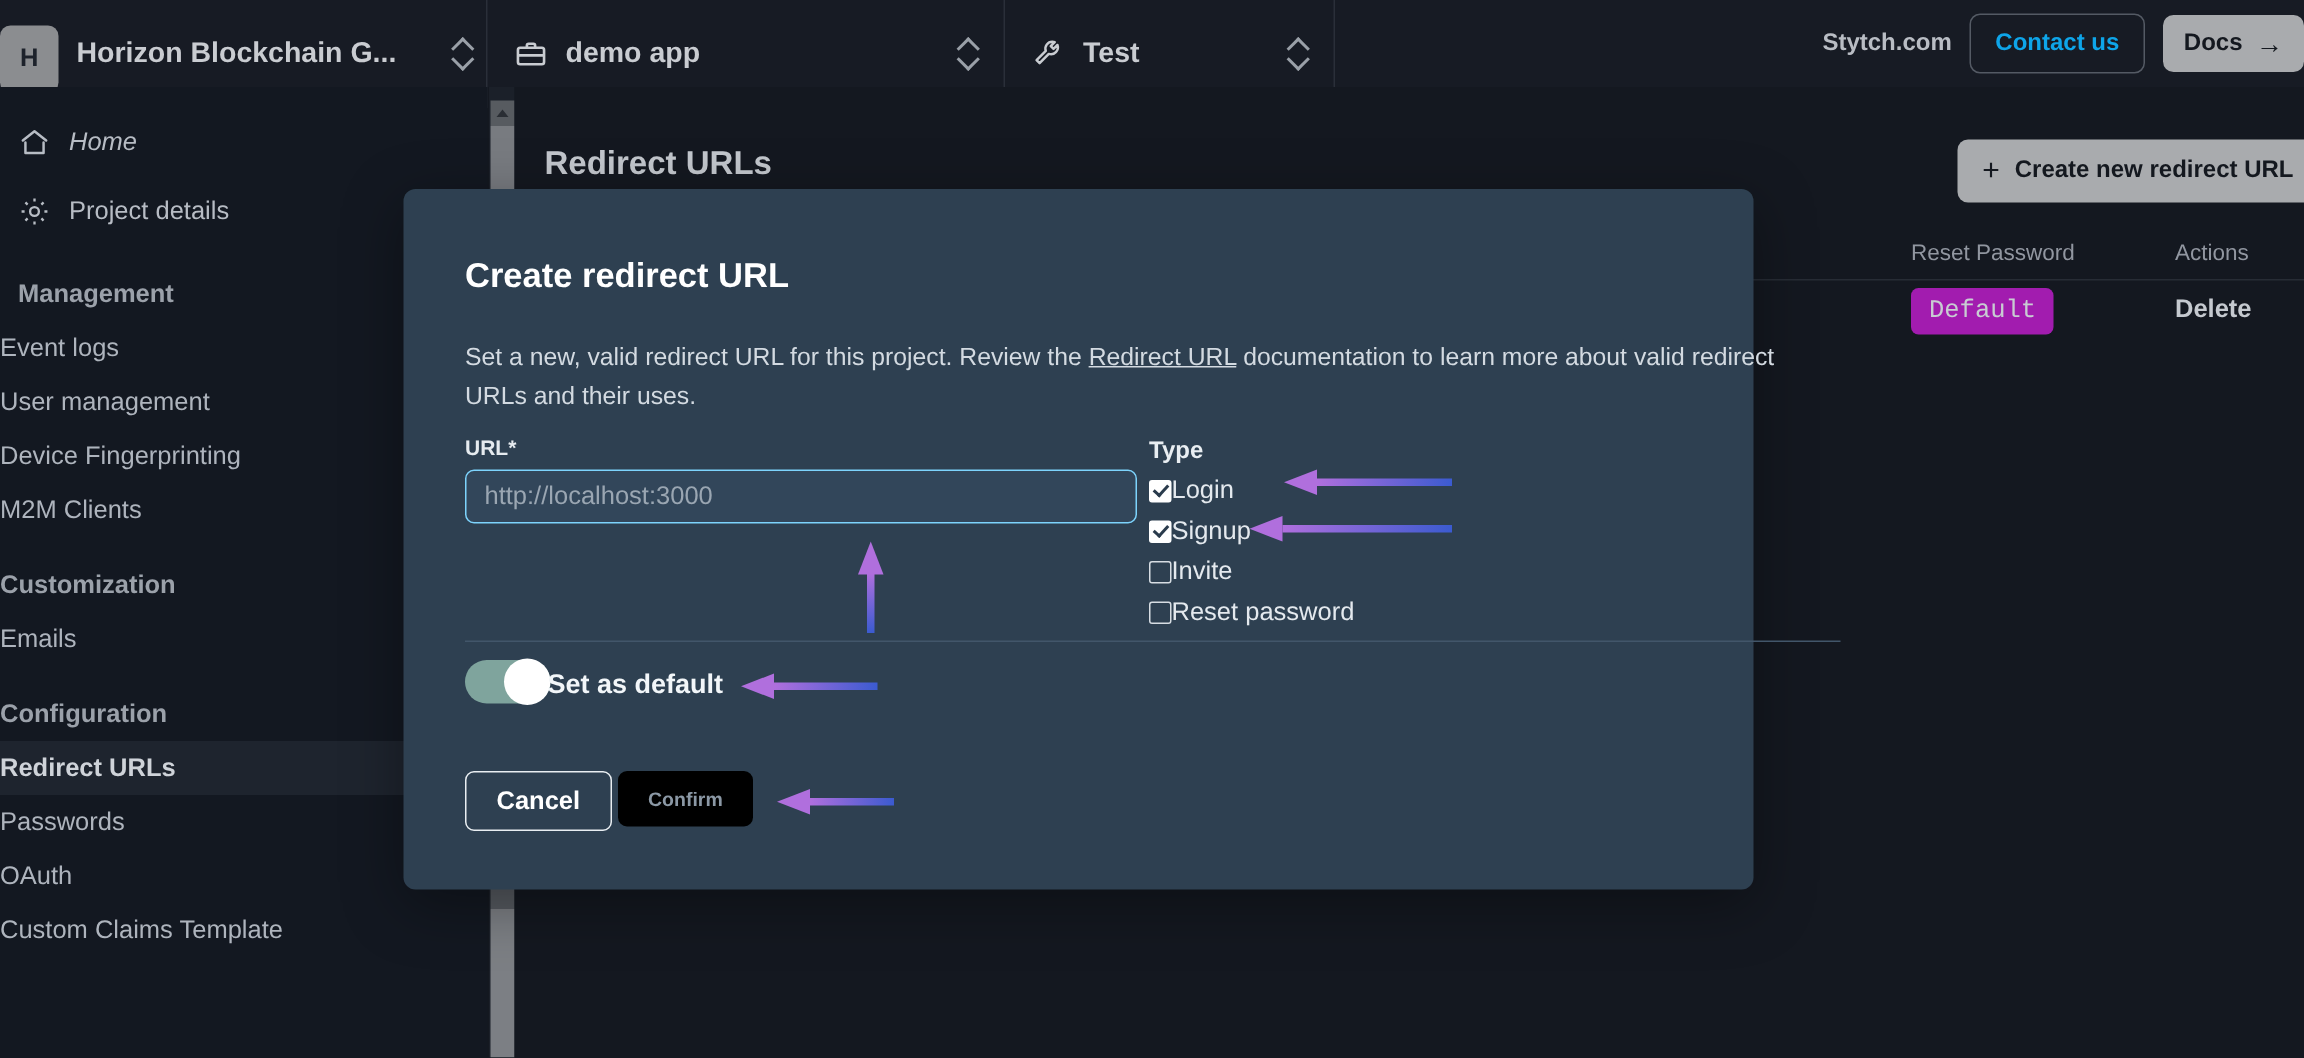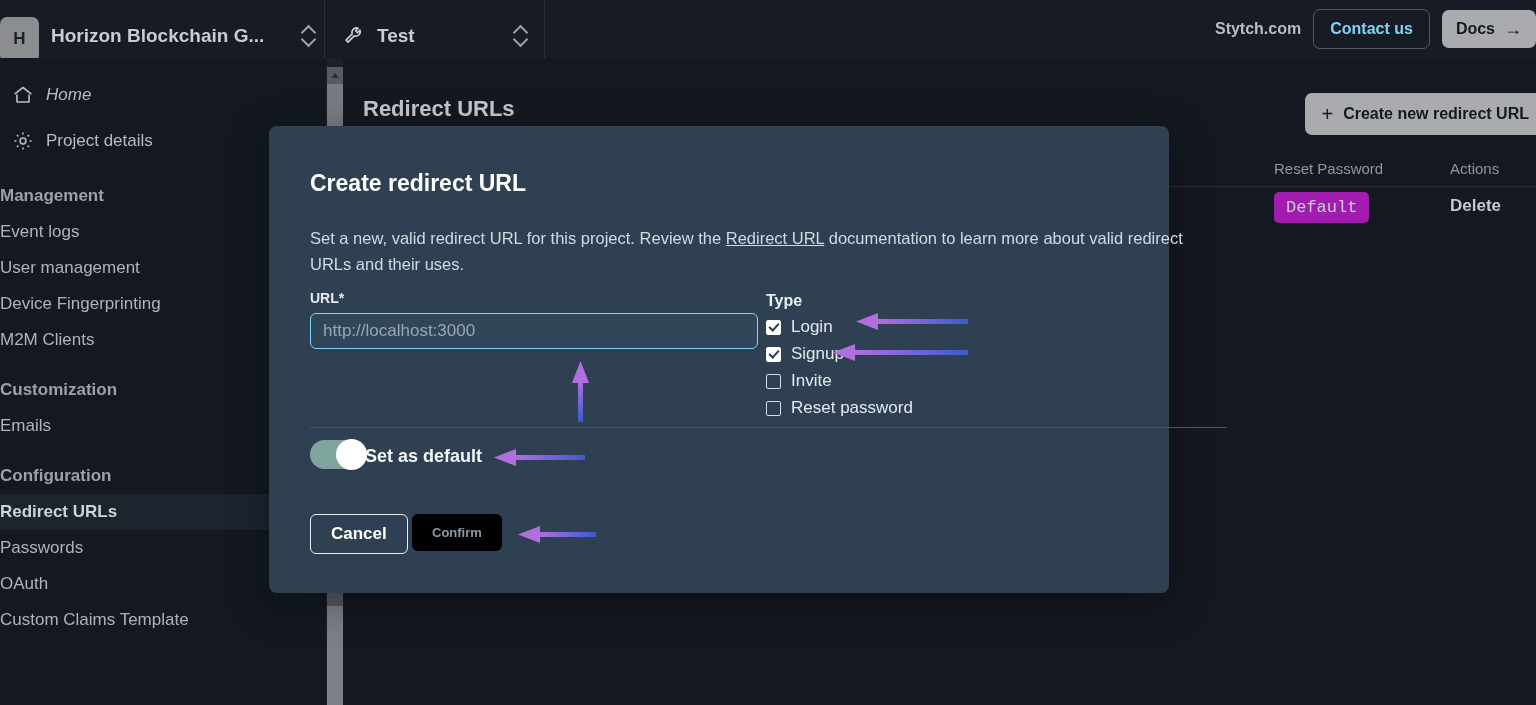--- a/index.html
+++ b/index.html
@@ -46,21 +46,21 @@
   .sel-icon svg { display: block; }
   .topbar-right {
     flex: 1 1 auto; display: flex; align-items: center;
     justify-content: flex-end; gap: 12px; padding-right: 0; height: 58px;
   }
   .link-plain {
     color: #b9bdc4; font-size: 16px; font-weight: 700; white-space: nowrap;
   }
   .btn-outline {
     border: 1px solid #545a64; border-radius: 7px;
-    color: #7dd3fc; background: transparent;
+    color: #0ea5e9; background: transparent;
     font-size: 16px; font-weight: 700;
     padding: 10px 16px; white-space: nowrap;
     font-family: "Liberation Sans", sans-serif;
   }
   .btn-docs {
     background: #a9abae; border-radius: 7px; border: none;
     color: #14181f; font-size: 16px; font-weight: 700;
     padding: 10px 14px; white-space: nowrap;
     display: flex; align-items: center; gap: 9px;
     font-family: "Liberation Sans", sans-serif;
@@ -194,21 +194,21 @@
     font-family: "Liberation Sans", sans-serif;
   }
   .url-input::placeholder { color: #9aa6b2; }
 
   .type-label {
     position: absolute; left: 497px; top: 166px;
     color: #e9eef2; font-size: 16px; font-weight: 700;
   }
   .cb-row {
     position: absolute; left: 497px;
-    display: flex; align-items: center; gap: 10px;
+    display: flex; align-items: center; 
     color: #e4e9ee; font-size: 17px; white-space: nowrap;
   }
   .cb-box {
     width: 15px; height: 15px; border-radius: 2px;
     flex: 0 0 auto; position: relative;
   }
   .cb-box.off { border: 1.6px solid #d7dde3; background: transparent; }
   .cb-box.on  { background: #ffffff; border: 1.6px solid #ffffff; }
   .cb-box.on::after {
     content: ""; position: absolute; left: 4px; top: 0px;
@@ -258,20 +258,32 @@
 
   <div class="topbar">
 
     <div class="selector first" style="width:325px;">
       <div class="proj-chip">H</div>
       <span class="sel-label">Horizon Blockchain G...</span>
       <span class="sel-spacer"></span>
       <span class="chev"></span>
     </div>
 
+    <div class="selector" style="width:345px;">
+      <span class="sel-icon">
+        <svg viewBox="0 0 24 24" width="22" height="22" fill="none" stroke="currentColor" stroke-width="1.9">
+          <rect x="2.5" y="7.5" width="19" height="12" rx="1.6"></rect>
+          <path d="M9 7.5V5.8A1.3 1.3 0 0 1 10.3 4.5h3.4A1.3 1.3 0 0 1 15 5.8V7.5"></path>
+          <path d="M2.5 13h19"></path>
+        </svg>
+      </span>
+      <span class="sel-label">demo app</span>
+      <span class="sel-spacer"></span>
+      <span class="chev"></span>
+    </div>
 
     <div class="selector" style="width:220px;">
       <span class="sel-icon">
         <svg viewBox="0 0 24 24" width="21" height="21" fill="none" stroke="currentColor" stroke-width="1.9" stroke-linecap="round" stroke-linejoin="round">
           <path d="M15.5 3.2a5.3 5.3 0 0 0-5 7l-7 7 2.3 2.3 7-7a5.3 5.3 0 0 0 6.6-6.8l-3 3-2.1-2.1 3-3a5.3 5.3 0 0 0-1.8-.4z"></path>
         </svg>
       </span>
       <span class="sel-label">Test</span>
       <span class="sel-spacer"></span>
       <span class="chev"></span>
@@ -306,21 +318,21 @@
         <span class="ico">
           <svg viewBox="0 0 24 24" width="22" height="22" fill="none" stroke="currentColor" stroke-width="1.7">
             <circle cx="12" cy="12" r="3.2"></circle>
             <path d="M12 2.6v2.2M12 19.2v2.2M21.4 12h-2.2M4.8 12H2.6M18.6 5.4l-1.6 1.6M7 17l-1.6 1.6M18.6 18.6 17 17M7 7 5.4 5.4"></path>
           </svg>
         </span>
         <span>Project details</span>
       </div>
     </div>
 
-    <div class="nav-group-title" style="padding-left:0;">Management</div>
+    <div class="nav-group-title" style="padding-left:12px;">Management</div>
     <div class="nav-link">Event logs</div>
     <div class="nav-link">User management</div>
     <div class="nav-link">Device Fingerprinting</div>
     <div class="nav-link">M2M Clients</div>
 
     <div class="nav-group-title">Customization</div>
     <div class="nav-link">Emails</div>
 
     <div class="nav-group-title">Configuration</div>
     <div class="nav-link active">Redirect URLs</div>

